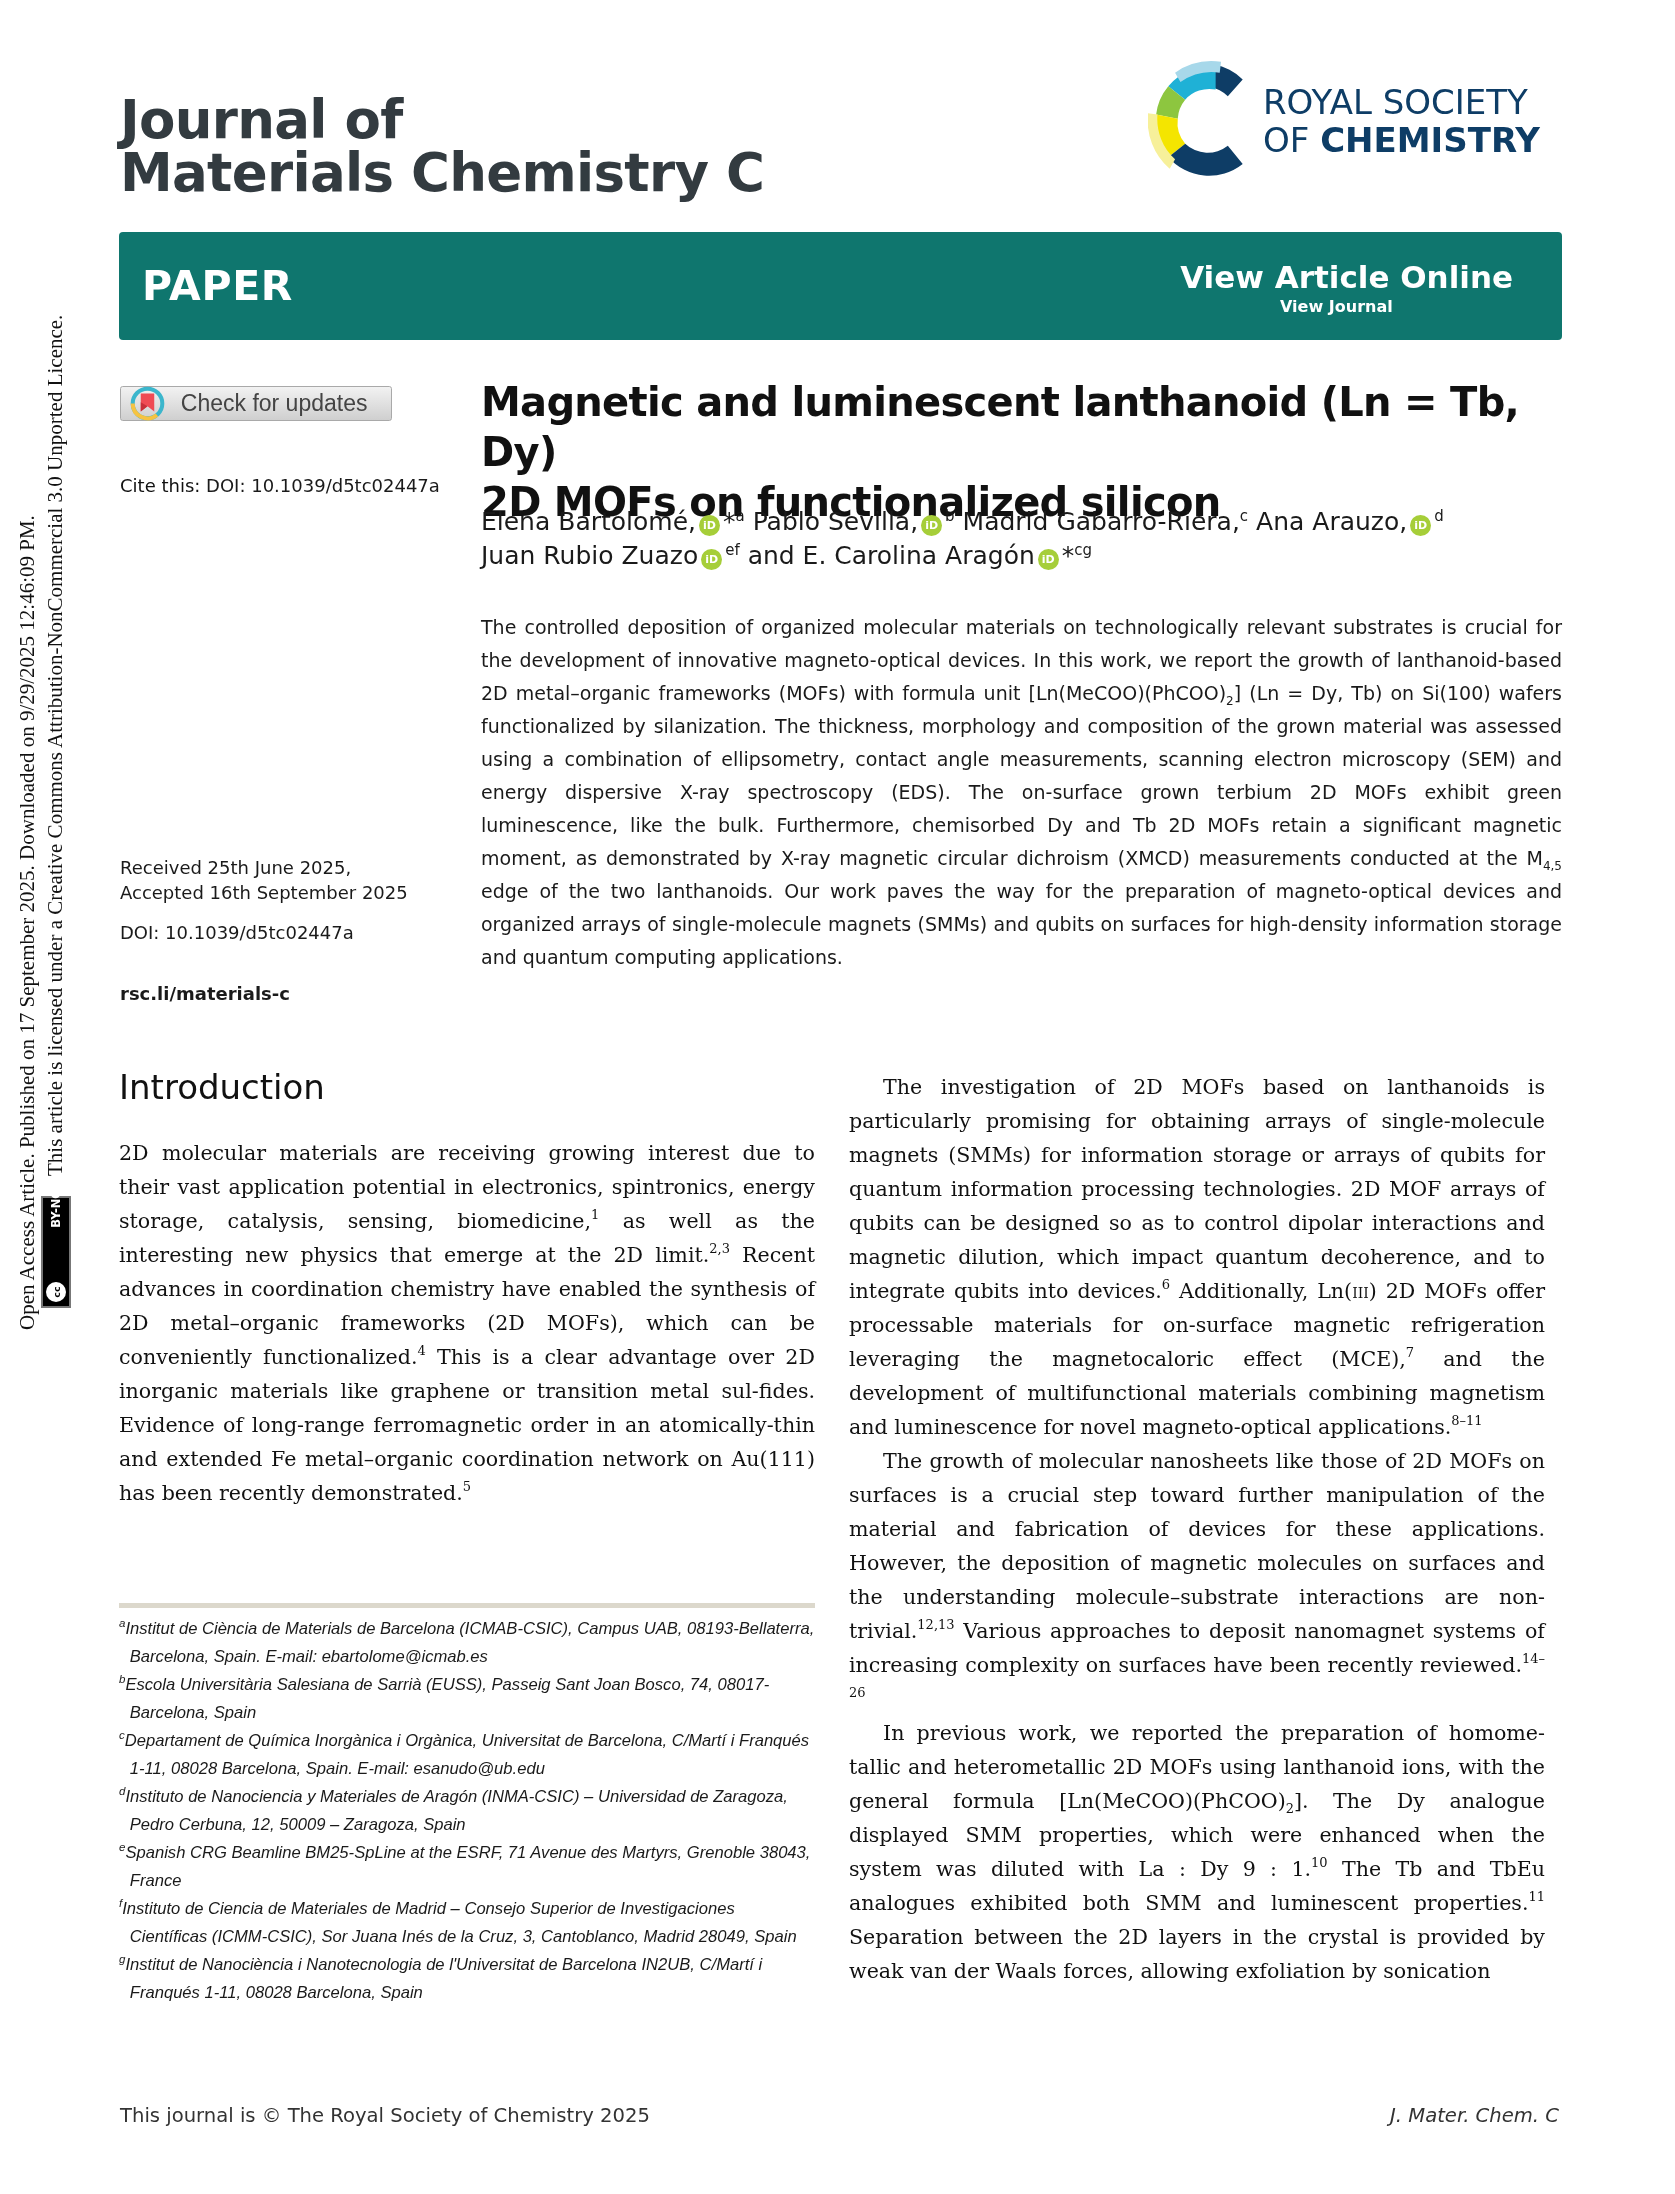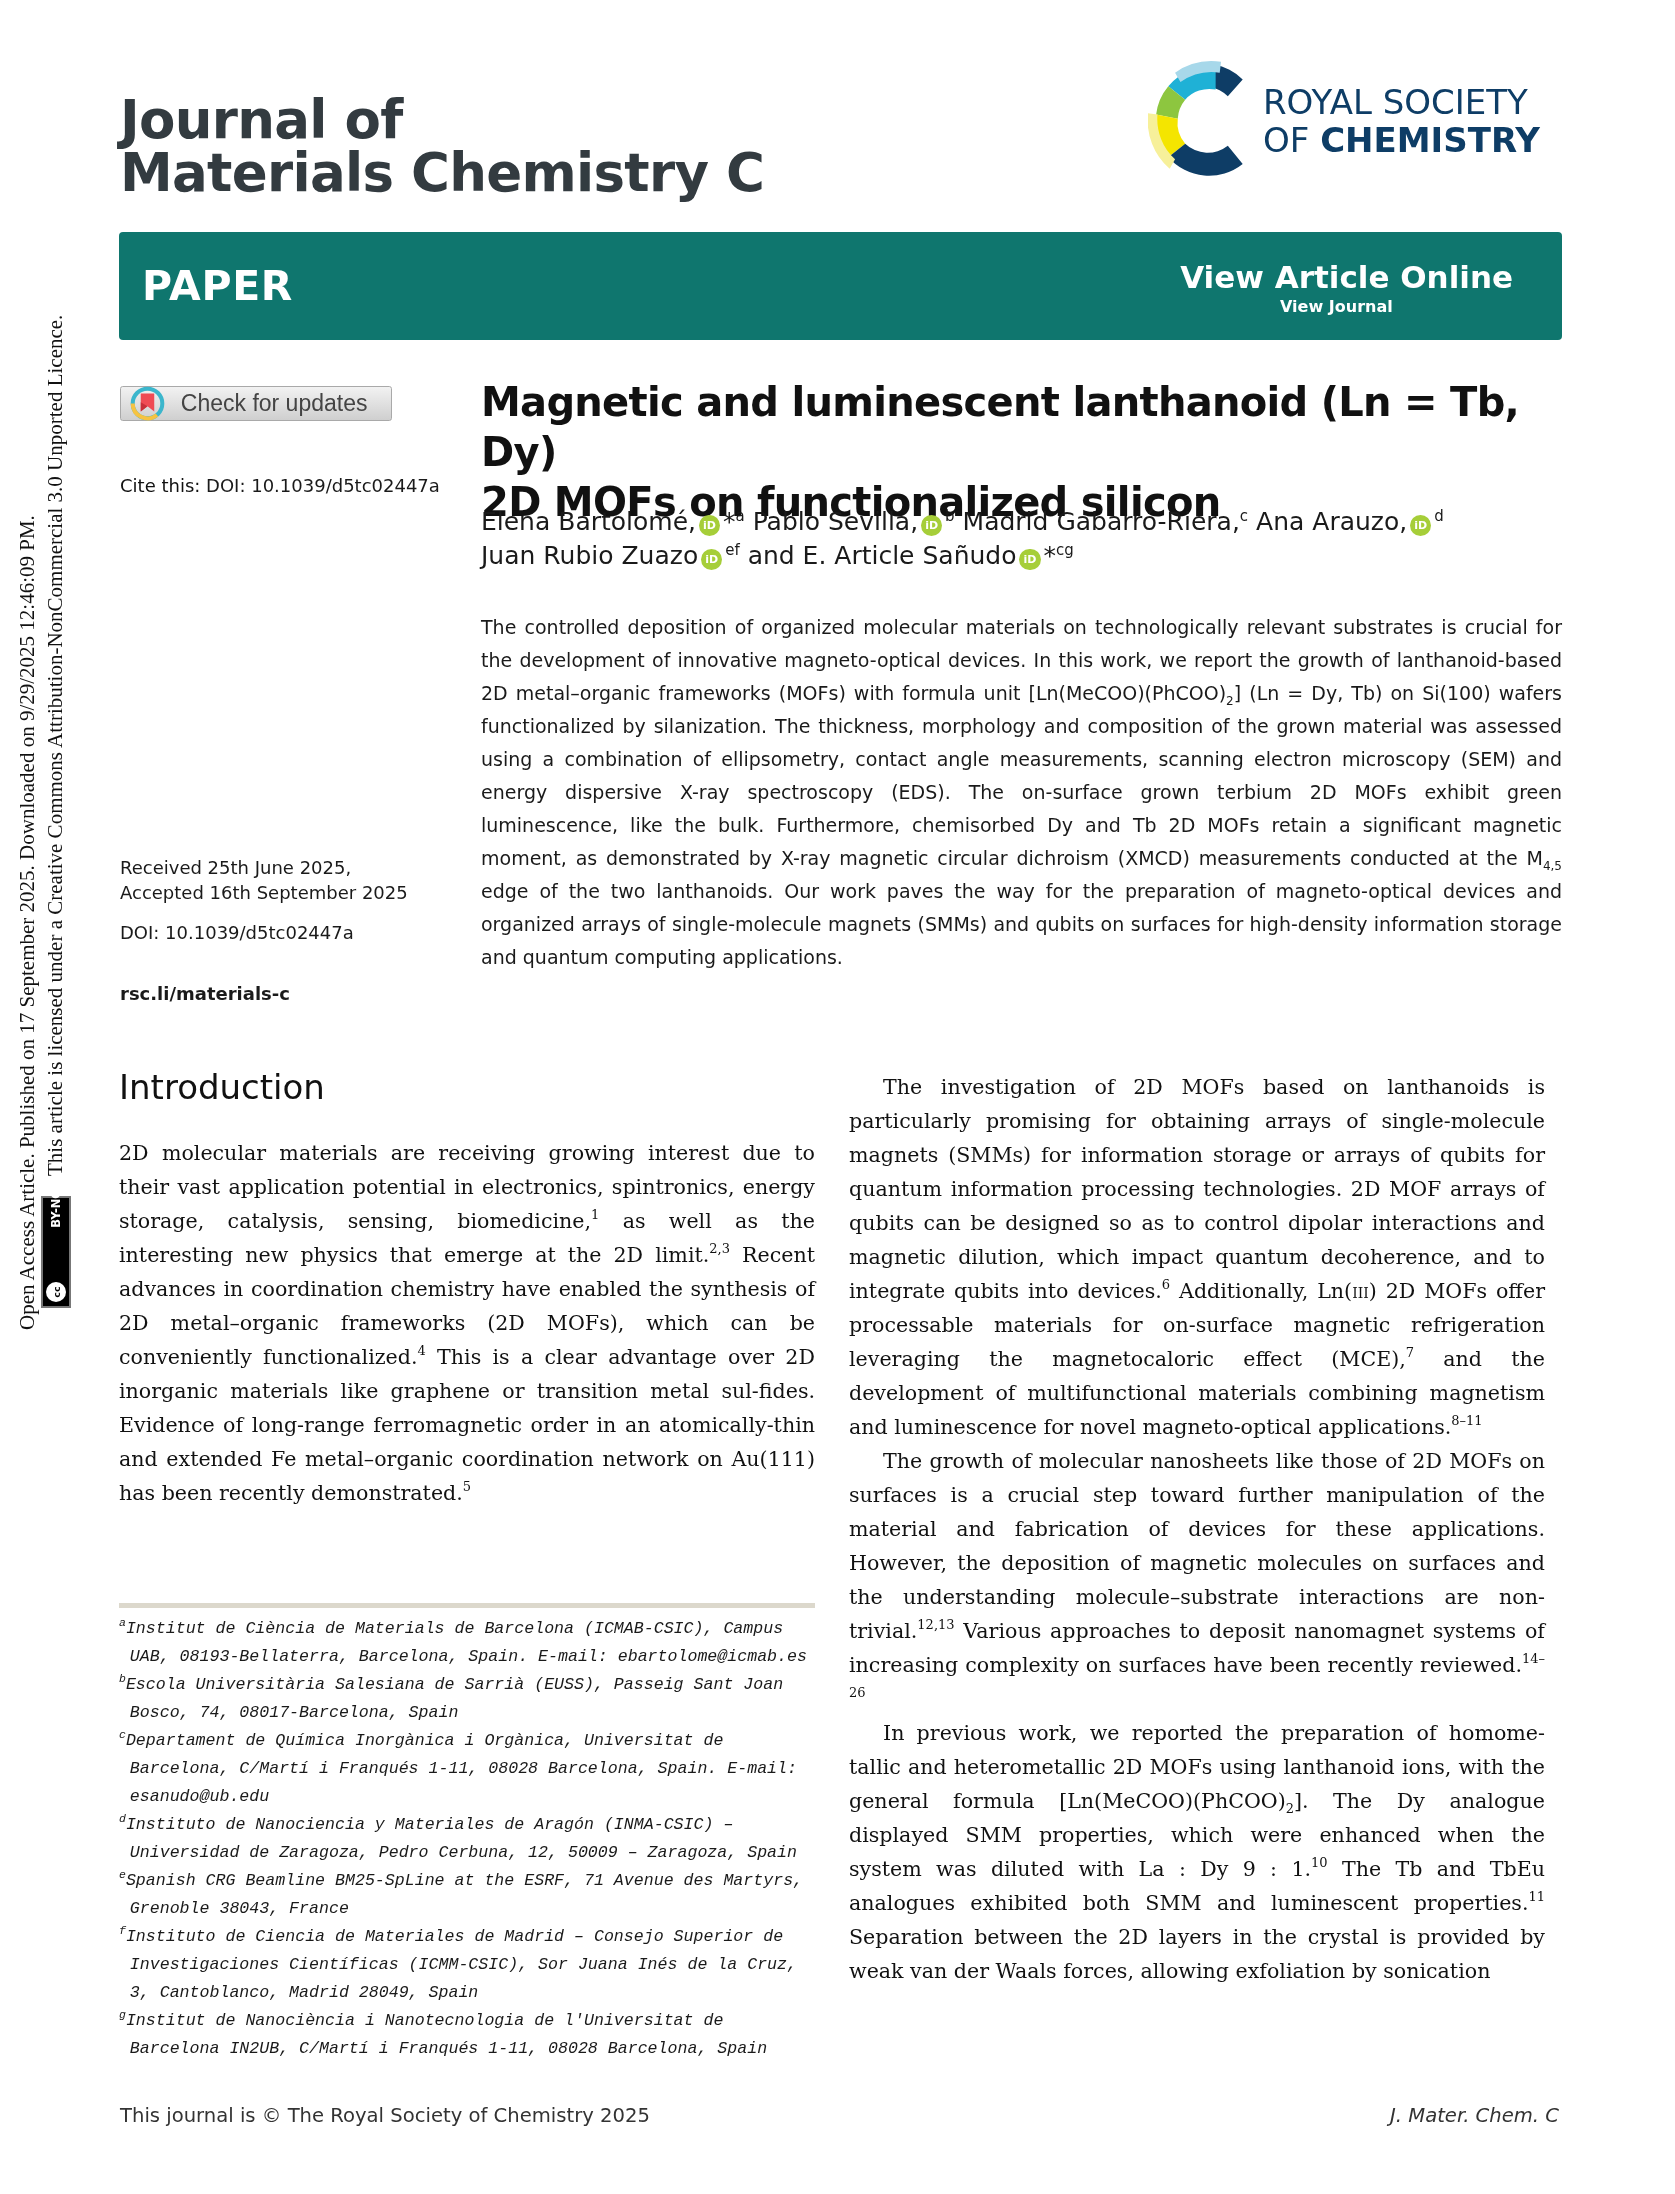--- a/index.html
+++ b/index.html
@@ -56,21 +56,21 @@
   .col { font-family: "DejaVu Serif", serif; font-size: 20.6px; line-height: 34px; color: #111; text-align: justify; }
   .col sup { font-size: 13px; line-height: 0; vertical-align: 8.8px; }
   .col sub { font-size: 13px; line-height: 0; }
   .col-left { left: 119px; top: 1136px; width: 696px; }
   .col-right { left: 849px; top: 1070px; width: 696px; }
   .col p { margin: 0; }
   .col p.indent { text-indent: 34px; }
   .smallcaps { font-variant: small-caps; }
 
   .footnote-rule { left: 119px; top: 1603px; width: 696px; height: 4.7px; background: #dcd8cc; }
-  .footnotes { left: 119px; top: 1615px; width: 696px; font-family: Liberation Mono, monospace; font-style: italic; font-size: 16.6px; line-height: 28px; color: #1a1a1a; }
+  .footnotes { left: 119px; top: 1615px; width: 696px; font-family: Liberation Sans, sans-serif; font-style: italic; font-size: 16.6px; line-height: 28px; color: #1a1a1a; }
   .fn { padding-left: 10.8px; text-indent: -10.8px; }
   .fn sup { font-size: 11.5px; line-height: 0; }
 
   .footer-left { left: 120px; top: 2104px; font-family: "DejaVu Sans", sans-serif; font-size: 19.6px; color: #333; }
   .footer-right { right: 116px; top: 2104px; font-family: "DejaVu Sans", sans-serif; font-style: italic; font-size: 19.6px; color: #333; }
 </style>
 </head>
 <body>
 
 <div class="abs side-strip">
@@ -135,21 +135,21 @@
   <div>Magnetic and luminescent lanthanoid (Ln = Tb, Dy)</div>
   <div>2D MOFs on functionalized silicon</div>
 </div>
 
 <div class="abs authors">
   <span><span>Elena Bartolomé,</span><span class="orcid">iD</span><span>*</span><sup>a</sup></span>
   <span><span>Pablo Sevilla,</span><span class="orcid">iD</span><sup>b</sup></span>
   <span><span>Madrid Gabarró-Riera,</span><sup>c</sup></span>
   <span><span>Ana Arauzo,</span><span class="orcid">iD</span><sup>d</sup></span><br>
   <span><span>Juan Rubio Zuazo</span><span class="orcid">iD</span><sup>ef</sup></span>
-  <span><span>and E. Article Sañudo</span><span class="orcid">iD</span><span>*</span><sup>cg</sup></span>
+  <span><span>and E. Carolina Aragón</span><span class="orcid">iD</span><span>*</span><sup>cg</sup></span>
 </div>
 
 <div class="abs abstract"><span>The controlled deposition of organized molecular materials on technologically relevant substrates is crucial for the development of innovative magneto-optical devices. In this work, we report the growth of lanthanoid-based 2D metal–organic frameworks (MOFs) with formula unit [Ln(MeCOO)(PhCOO)</span><sub>2</sub><span>] (Ln = Dy, Tb) on Si(100) wafers functionalized by silanization. The thickness, morphology and composition of the grown material was assessed using a combination of ellipsometry, contact angle measurements, scanning electron microscopy (SEM) and energy dispersive X-ray spectroscopy (EDS). The on-surface grown terbium 2D MOFs exhibit green luminescence, like the bulk. Furthermore, chemisorbed Dy and Tb 2D MOFs retain a significant magnetic moment, as demonstrated by X-ray magnetic circular dichroism (XMCD) measurements conducted at the M</span><sub>4,5</sub><span> edge of the two lanthanoids. Our work paves the way for the preparation of magneto-optical devices and organized arrays of single-molecule magnets (SMMs) and qubits on surfaces for high-density information storage and quantum computing applications.</span></div>
 
 <div class="abs intro-heading">Introduction</div>
 
 <div class="abs col col-left">
   <p><span>2D molecular materials are receiving growing interest due to their vast application potential in electronics, spintronics, energy storage, catalysis, sensing, biomedicine,</span><sup>1</sup><span> as well as the interesting new physics that emerge at the 2D limit.</span><sup>2,3</sup><span> Recent advances in coordination chemistry have enabled the synthesis of 2D metal–organic frameworks (2D MOFs), which can be conveniently functionalized.</span><sup>4</sup><span> This is a clear advantage over 2D inorganic materials like graphene or transition metal sul-fides. Evidence of long-range ferromagnetic order in an atomically-thin and extended Fe metal–organic coordination network on Au(111) has been recently demonstrated.</span><sup>5</sup></p>
 </div>
 

